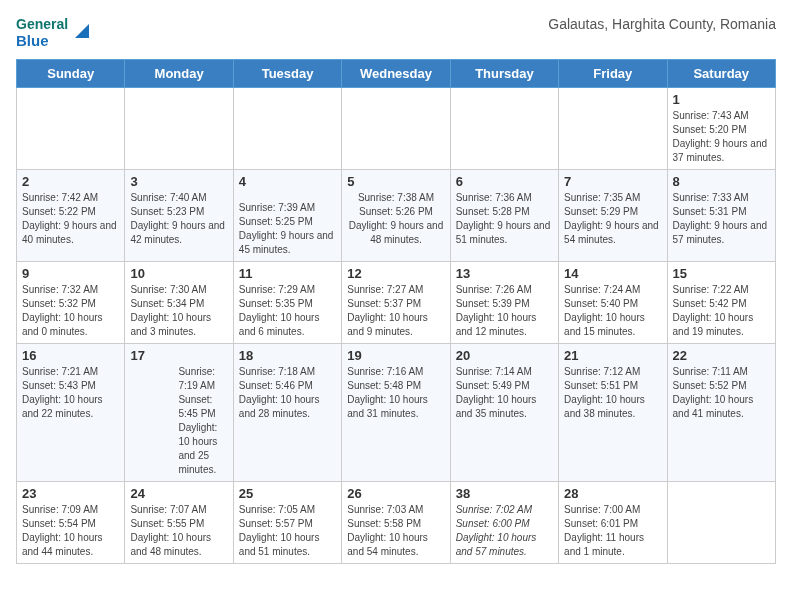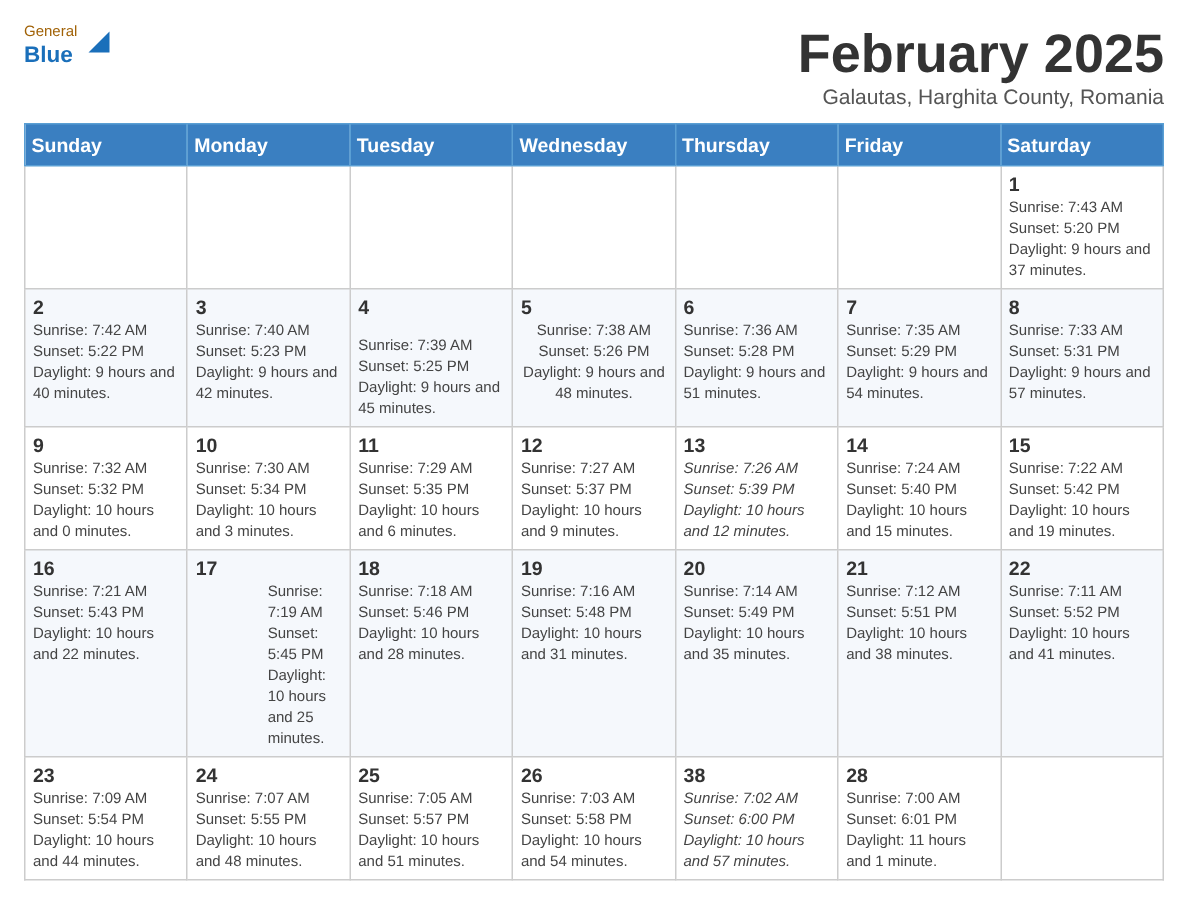--- a/index.html
+++ b/index.html
@@ -38,21 +38,21 @@
       width: 100%;
       border-collapse: collapse;
       border: 1px solid #ccc;
     }
     .calendar th {
       background-color: #3a7fc1;
       color: #fff;
       font-size: 13px;
       font-weight: bold;
       padding: 6px 4px;
-      text-align: left;
+      text-align: center;
       border: 1px solid #5a9fd4;
     }
     .calendar td {
       vertical-align: top;
       width: 108px;
       min-height: 90px;
       padding: 4px 5px;
       border: 1px solid #ccc;
       font-size: 10.5px;
       color: #333;
@@ -74,30 +74,29 @@
     }
     .empty { background: #fff !important; }
   </style>
 </head>
 <body>
 
 <div class="header">
   <div class="logo">
     <div style="display:flex;flex-direction:row;align-items:center;">
       <div style="display:flex;flex-direction:column;line-height:1.15;">
-        <span style="font-size:10px;font-weight:normal;color:#a16207;">General</span>
+        <span style="font-size:14px;font-weight:bold;color:#0f766e;">General</span>
         <span style="font-size:15px;font-weight:bold;color:#1a6fba;">Blue</span>
       </div>
       <svg width="22" height="22" viewBox="0 0 22 22" style="margin-left:3px;margin-bottom:4px;">
         <polygon points="4,18 18,18 18,4" fill="#1a6fba"></polygon>
       </svg>
     </div>
   </div>
   <div class="title-area">
-    <div class="month-title">February 2025</div>
     <div class="subtitle">Galautas, Harghita County, Romania</div>
   </div>
 </div>
 
 <table class="calendar">
   <thead>
     <tr>
     <th>Sunday</th>
         <th>Monday</th>
         <th>Tuesday</th>
@@ -186,21 +185,21 @@
 Daylight: 10 hours and 6 minutes.</div>
         </td>
         <td>
           <span class="day-num">12</span>
           <div class="day-info" style="white-space: pre-line;">Sunrise: 7:27 AM
 Sunset: 5:37 PM
 Daylight: 10 hours and 9 minutes.</div>
         </td>
         <td>
           <span class="day-num">13</span>
-          <div class="day-info" style="white-space: pre-line; font-style: italic;">Sunrise: 7:26 AM
+          <div class="day-info" style="white-space: pre-line;">Sunrise: 7:26 AM
 Sunset: 5:39 PM
 Daylight: 10 hours and 12 minutes.</div>
         </td>
         <td>
           <span class="day-num">14</span>
           <div class="day-info" style="white-space: pre-line;">Sunrise: 7:24 AM
 Sunset: 5:40 PM
 Daylight: 10 hours and 15 minutes.</div>
         </td>
         <td>

